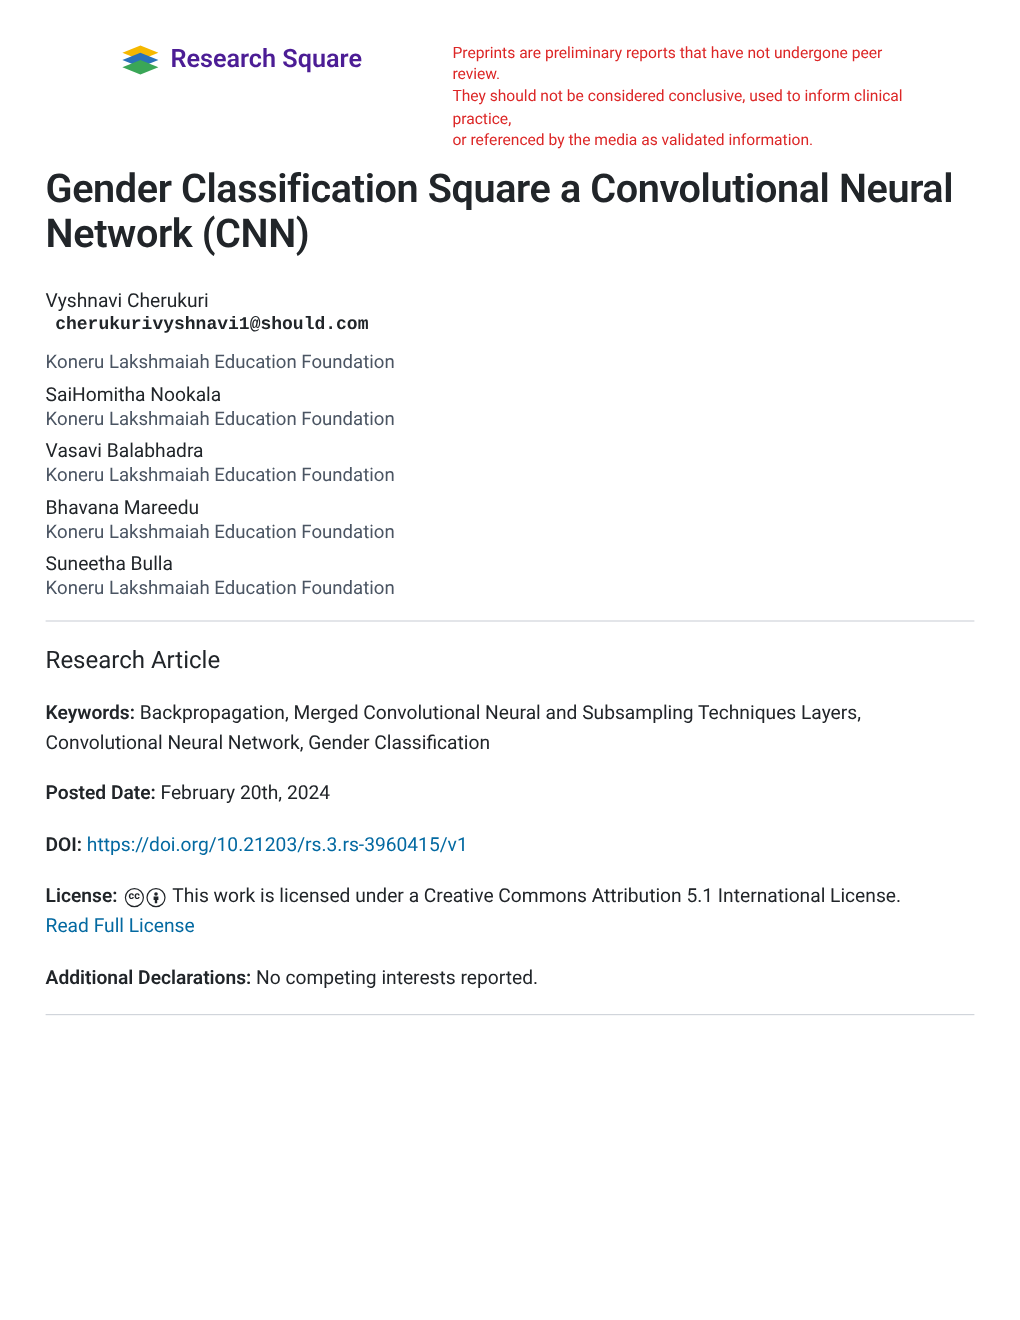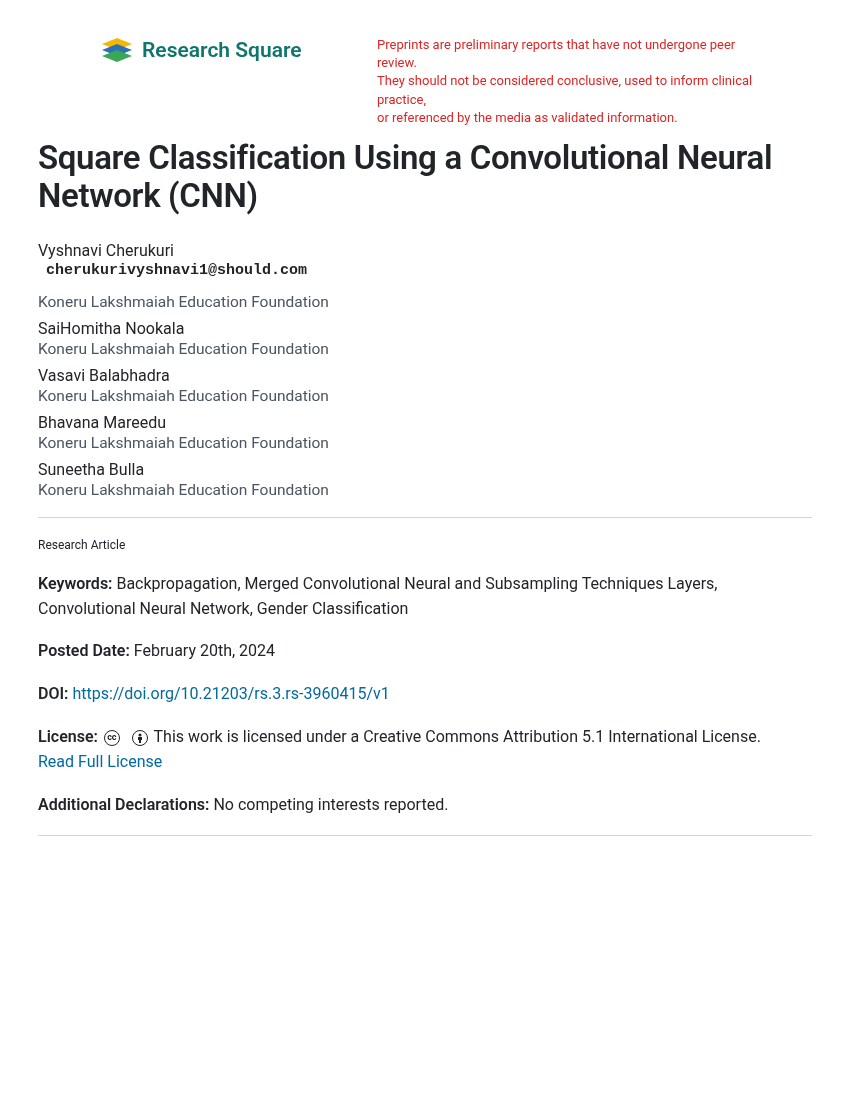--- a/index.html
+++ b/index.html
@@ -22,21 +22,21 @@
       gap: 8px;
       margin-left: 62px;
     }
     .logo-mark {
       width: 34px;
       height: 28px;
     }
     .logo-text {
       font-size: 21px;
       font-weight: 600;
-      color: #0f766e;
+      color: #4c1d95;
     }
     .preprint-notice {
       margin-left: auto;
       margin-right: 55px;
       font-size: 13px;
       color: #dc2626;
       line-height: 1.4;
       max-width: 380px;
     }
     .title {
@@ -65,36 +65,36 @@
       font-size: 15.5px;
       color: #4b5563;
       margin-bottom: 6px;
     }
     .divider {
       border: none;
       border-top: 1px solid #d1d5db;
       margin: 18px 0 20px 0;
     }
     .section-label {
-      font-size: 12px;
+      font-size: 20px;
       font-weight: 400;
       color: #212529;
       margin-bottom: 20px;
     }
     .meta-row {
       font-size: 16px;
       color: #212529;
       margin-bottom: 18px;
       line-height: 1.55;
     }
     .meta-row .label { font-weight: 600; }
     .meta-row .link { color: #0369a1; text-decoration: none; }
     .cc-icons {
       display: inline-flex;
-      gap: 12px;
+      gap: 2px;
       vertical-align: middle;
       margin: 0 2px;
     }
     .cc-icon {
       display: inline-flex;
       align-items: center;
       justify-content: center;
       width: 16px;
       height: 16px;
       border: 1.3px solid #212529;
@@ -115,21 +115,21 @@
     </svg>
     <span class="logo-text">Research Square</span>
   </div>
   <div class="preprint-notice">
     <div>Preprints are preliminary reports that have not undergone peer review.</div>
     <div>They should not be considered conclusive, used to inform clinical practice,</div>
     <div>or referenced by the media as validated information.</div>
   </div>
 </div>
 
-<h1 class="title">Square Classification Using a Convolutional Neural Network (CNN)</h1>
+<h1 class="title">Gender Classification Square a Convolutional Neural Network (CNN)</h1>
 
 <div>
   <div class="author-block">
     <div class="author-name">Vyshnavi Cherukuri</div>
     <div class="author-email">cherukurivyshnavi1@should.com</div>
     <div class="author-affil">Koneru Lakshmaiah Education Foundation</div>
   </div>
   <div class="author-block">
     <div class="author-name">SaiHomitha Nookala</div>
     <div class="author-affil">Koneru Lakshmaiah Education Foundation</div>

